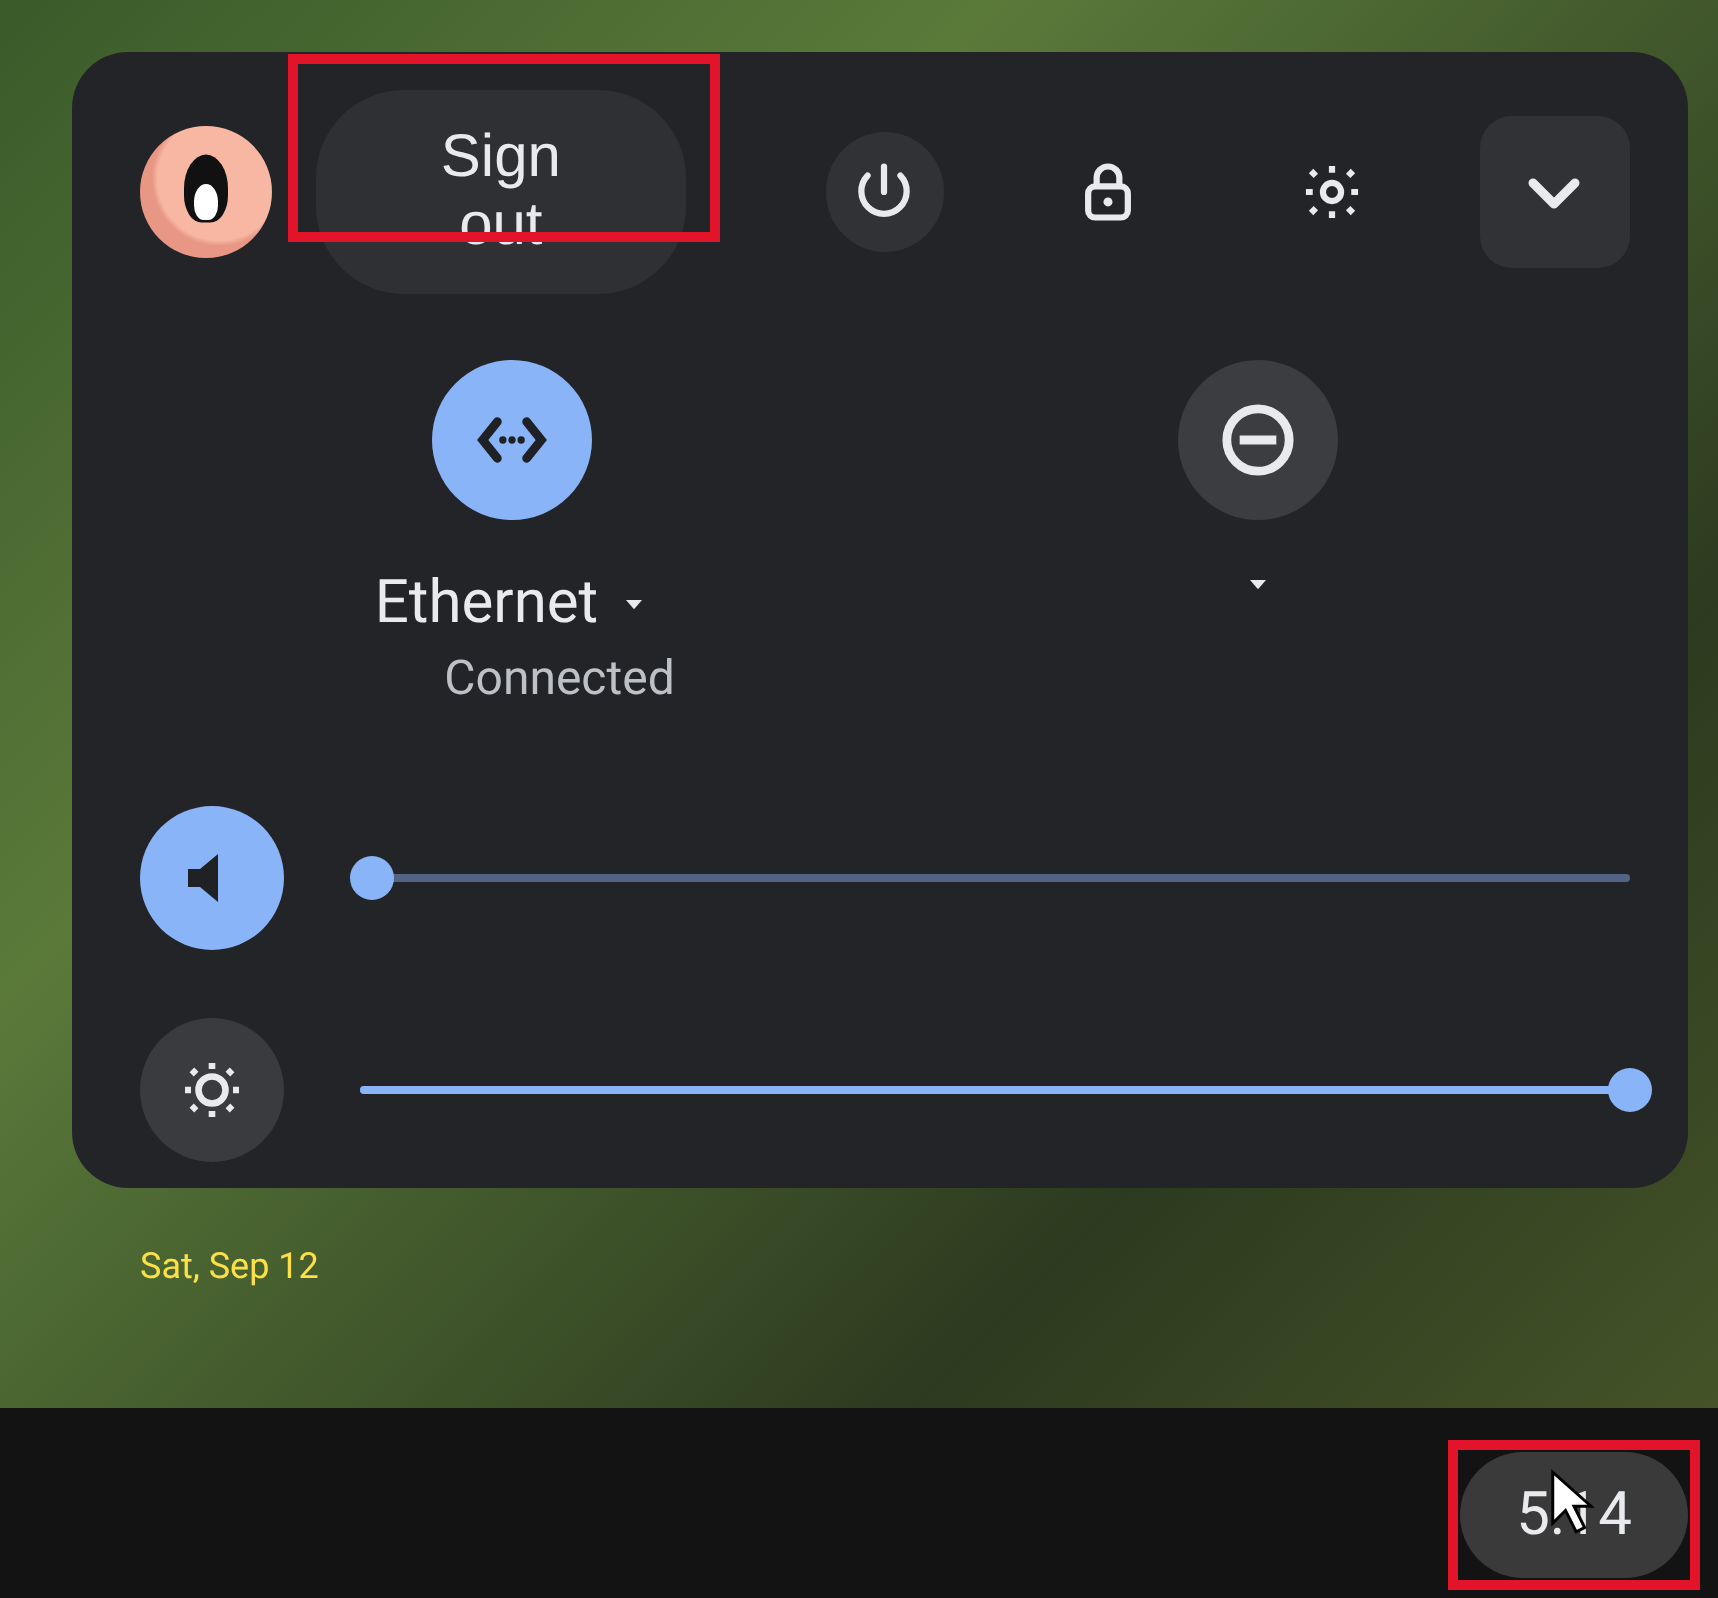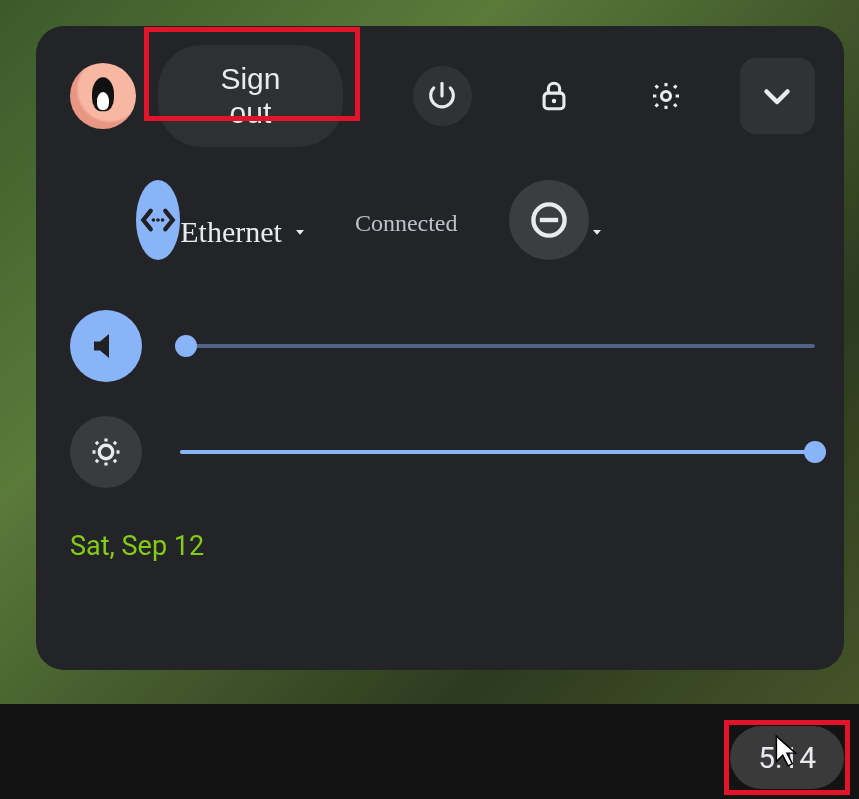--- a/index.html
+++ b/index.html
@@ -9,21 +9,21 @@
     position: relative;
   }
   
   .shelf {
     position: absolute; left: 0; right: 0; bottom: 0; height: 95px;
     background: #131313;
   }
   .panel {
     position: absolute;
     left: 36px; top: 26px;
-    width: 808px; height: 644px;
+    width: 808px; height: 568px;
     background: #232427;
     border-radius: 28px;
     color: #e8eaed;
     padding: 30px 29px 24px 34px;
   }
   
   .toprow { display: flex; align-items: center; gap: 22px; height: 80px; }
   .avatar {
     width: 66px; height: 66px; border-radius: 50%;
     background: radial-gradient(circle at 60% 40%, #f7b7a3 0 55%, #e89785 60% 100%);
@@ -57,21 +57,21 @@
   .spacer { flex: 1 1 auto; }
   .collapse {
     width: 76px; height: 76px; border-radius: 16px;
     background:#313236; border:none;
     display:flex; align-items:center; justify-content:center;
     cursor:pointer; color:#e8eaed;
   }
   .collapse svg { width: 36px; height: 36px; }
   
   .tiles { display:flex; justify-content: space-around; margin-top: 44px; }
-  .tile { width: 240px; display:flex; flex-direction:row; align-items:center;font-family:Liberation Serif, serif; }
+  .tile { width: 240px; display:flex; flex-direction:column; align-items:center; }
   .tile-btn {
     width: 80px; height: 80px; border-radius: 50%;
     border:none; display:flex; align-items:center; justify-content:center;
     cursor:pointer;
   }
   .tile-btn.active { background:#8ab4f8; color:#202124; }
   .tile-btn.inactive { background:#3c3d40; color:#e8eaed; }
   .tile-btn svg { width: 44px; height: 44px; }
   .tile-title-row { margin-top: 24px; display:flex; align-items:center; gap:10px; font-size: 30px; }
   .tile-title-row .caret { display:inline-flex; }
@@ -88,21 +88,21 @@
   .slider-ico svg { width: 36px; height: 36px; }
   .slider { position:relative; flex:1; height: 24px; }
   .track { position:absolute; left:0; right:0; top:50%; transform:translateY(-50%);
            height:4px; background:#8ab4f8; opacity:0.45; border-radius:2px; }
   .fill { position:absolute; left:0; top:50%; transform:translateY(-50%);
           height:4px; background:#8ab4f8; border-radius:2px; }
   .thumb { position:absolute; top:50%; transform:translate(-50%,-50%);
            width:22px; height:22px; border-radius:50%; background:#8ab4f8; }
   .slider.vol .fill{ width:1%; } .slider.vol .thumb{ left:1%; }
   .slider.bright .fill{ width:100%; } .slider.bright .thumb{ left:100%; }
-  .date { margin-top: 42px; font-size: 27px; color:#84cc16; }
+  .date { margin-top: 42px; font-size: 18px; color:#fde047; }
   
   .clock-wrap { position:absolute; right: 15px; bottom: 10px; }
   .clock {
     background:#3a3a3a; color:#e8eaed;
     padding: 14px 28px; border-radius: 40px;
     font-size: 30px; display:flex; align-items:center; gap:4px;
     position:relative;
   }
   .red-clock { left:-6px; top:-6px; right:-6px; bottom:-6px; width:auto; height:auto; }
   .cursor { position:absolute; width:26px; height:34px; pointer-events:none; }

